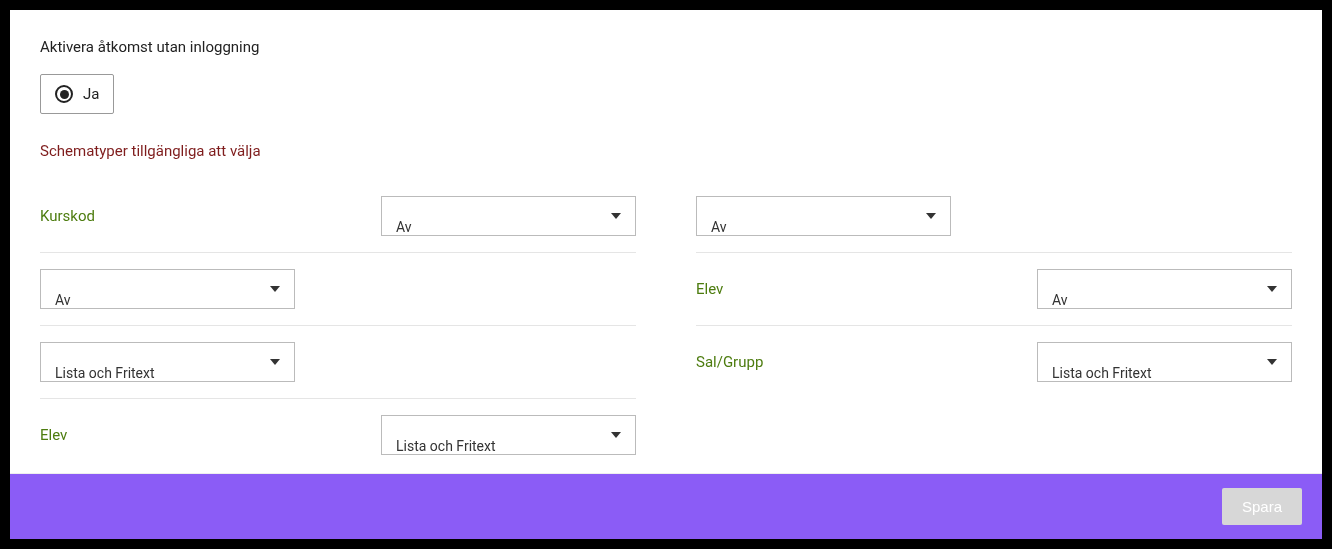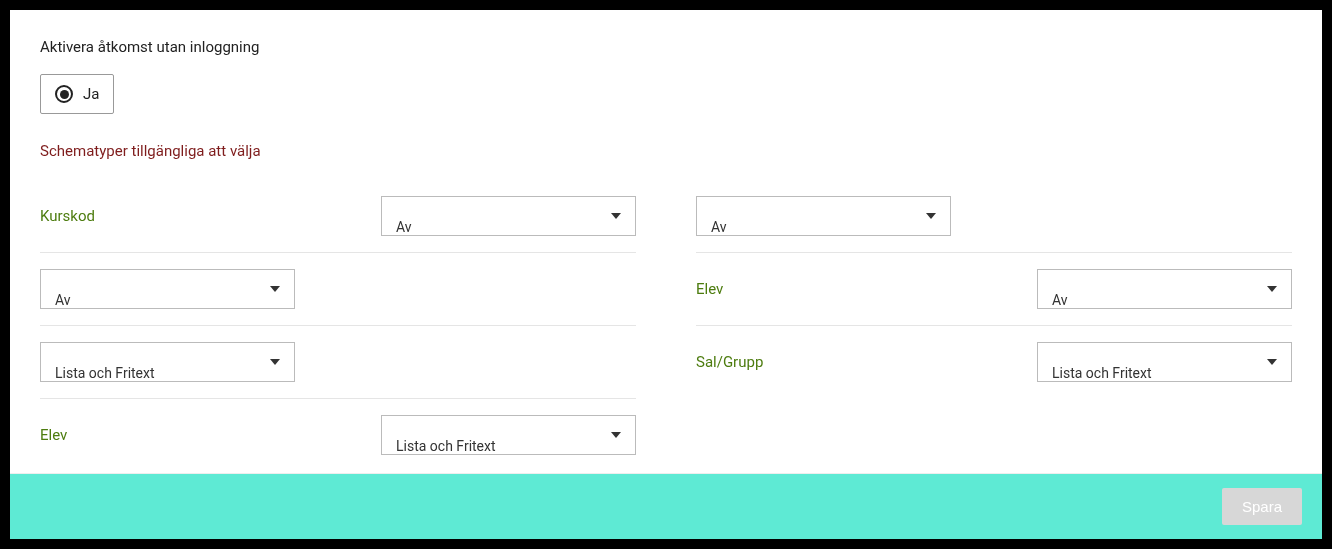--- a/index.html
+++ b/index.html
@@ -106,21 +106,21 @@
     }
     .footer {
       position: absolute;
       left: 0;
       right: 0;
       bottom: 0;
       border-top: 1px solid #eee;
       padding: 14px 20px;
       display: flex;
       justify-content: flex-end;
-      background: #5eead4;
+      background: #8b5cf6;
     }
     .save-button {
       background: #d7d7d7;
       color: #fff;
       border: none;
       padding: 10px 20px;
       font-size: 15px;
       font-weight: 500;
       cursor: pointer;
       border-radius: 2px;

